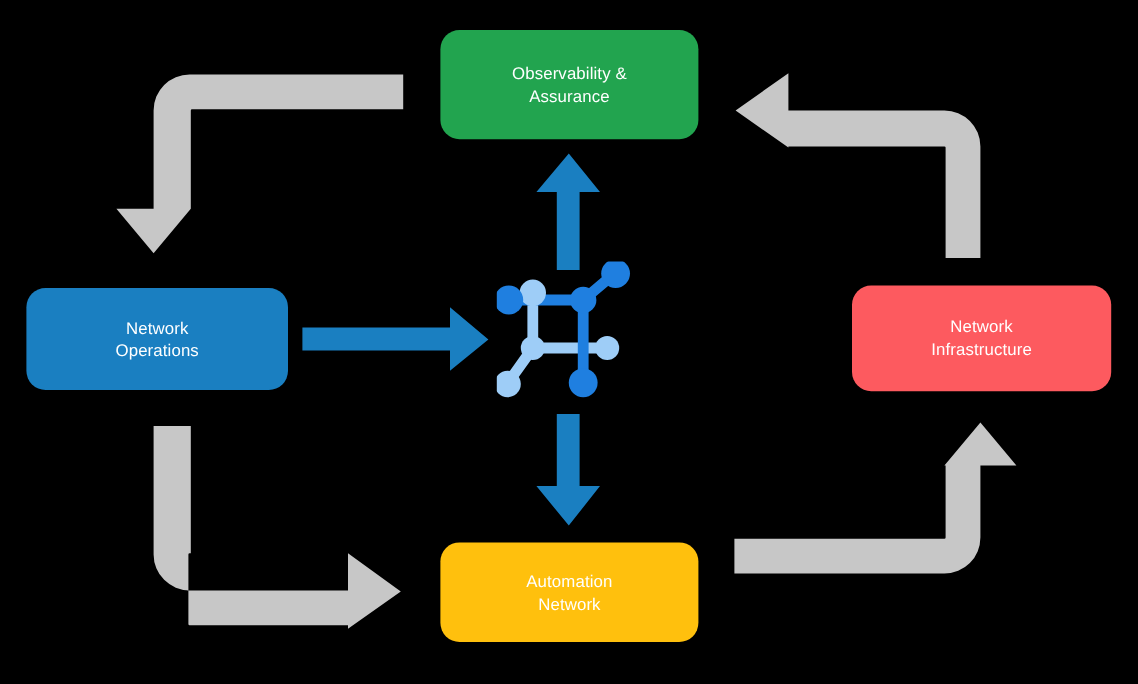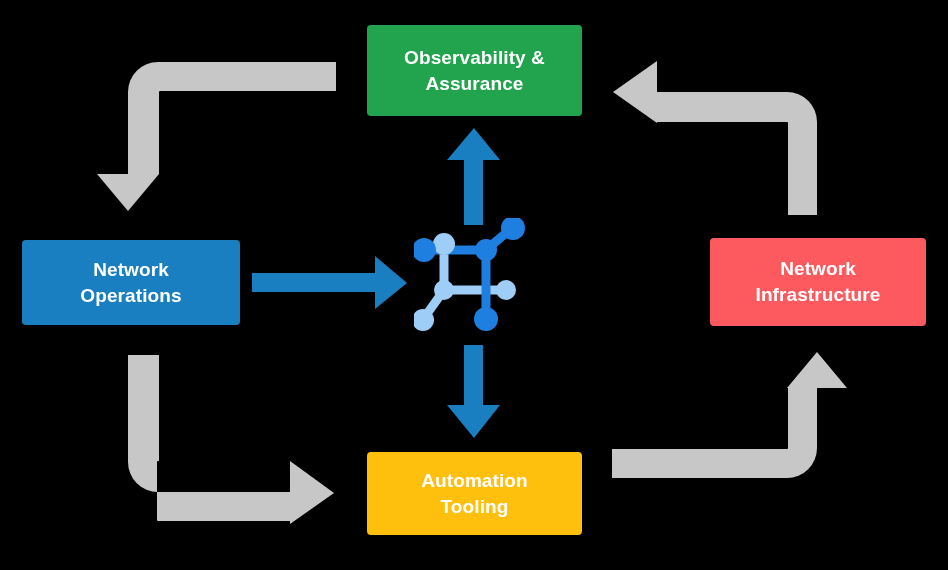--- a/index.html
+++ b/index.html
@@ -10,29 +10,29 @@
   #canvas {
     position: relative;
     width: 948px;
     height: 570px;
     background: #000000;
     overflow: hidden;
     font-family: "Liberation Sans", sans-serif;
   }
   .node-box {
     position: absolute;
-    border-radius: 4px;
+    border-radius: 16px;
     display: flex;
     align-items: center;
     justify-content: center;
     text-align: center;
     color: #ffffff;
-    font-size: 19px;
+    font-size: 14px;
     line-height: 1.35;
-    font-weight: 700;
+    font-weight: 400;
     letter-spacing: 0.1px;
     box-sizing: border-box;
     padding: 6px 10px;
   }
   .node-label { white-space: pre-line; display: block; }
 
   #box-observability { left: 367px; top: 25px;  width: 215px; height: 91px; }
   #box-operations    { left: 22px;  top: 240px; width: 218px; height: 85px; }
   #box-infrastructure{ left: 710px; top: 238px; width: 216px; height: 88px; }
   #box-automation    { left: 367px; top: 452px; width: 215px; height: 83px; }
@@ -110,16 +110,16 @@
 Operations</span>
   </div>
 
   <div class="node-box" id="box-infrastructure" style="background:#fd5a5f">
     <span class="node-label">Network
 Infrastructure</span>
   </div>
 
   <div class="node-box" id="box-automation" style="background:#ffc00d">
     <span class="node-label">Automation
-Tooling</span>
+Network</span>
   </div>
 
 </div>
 
 </body></html>

